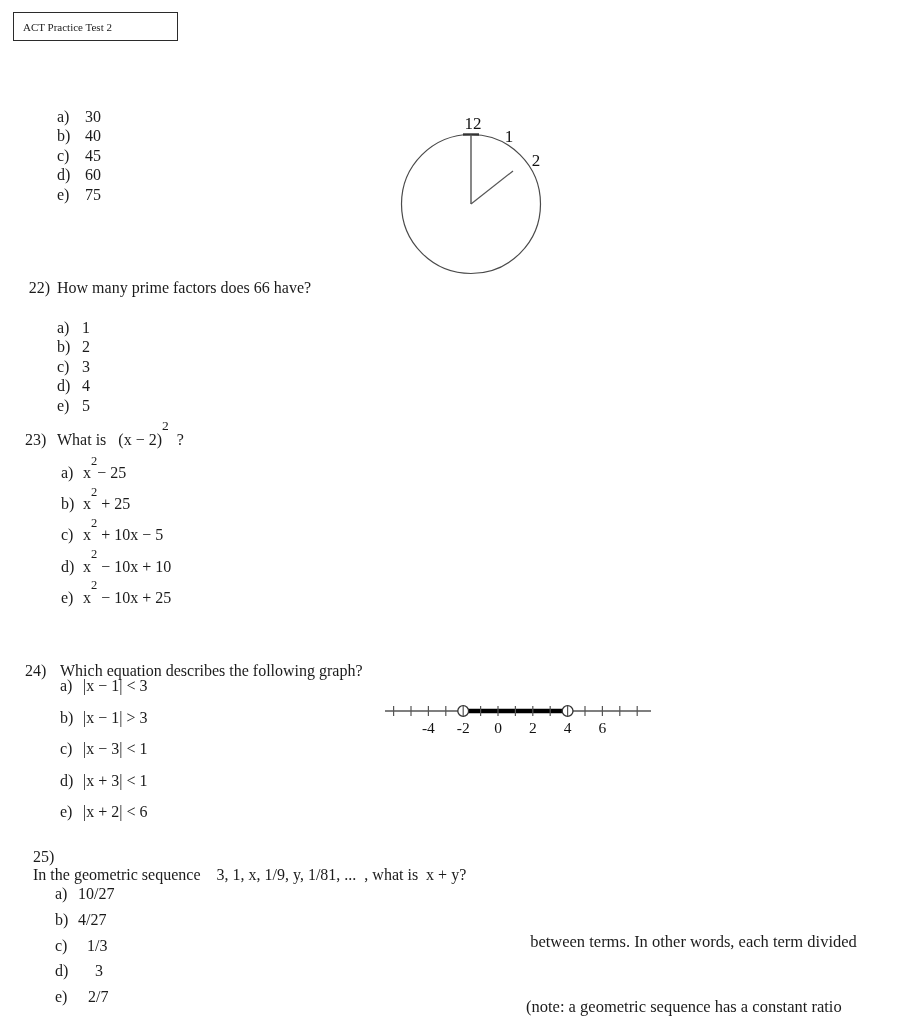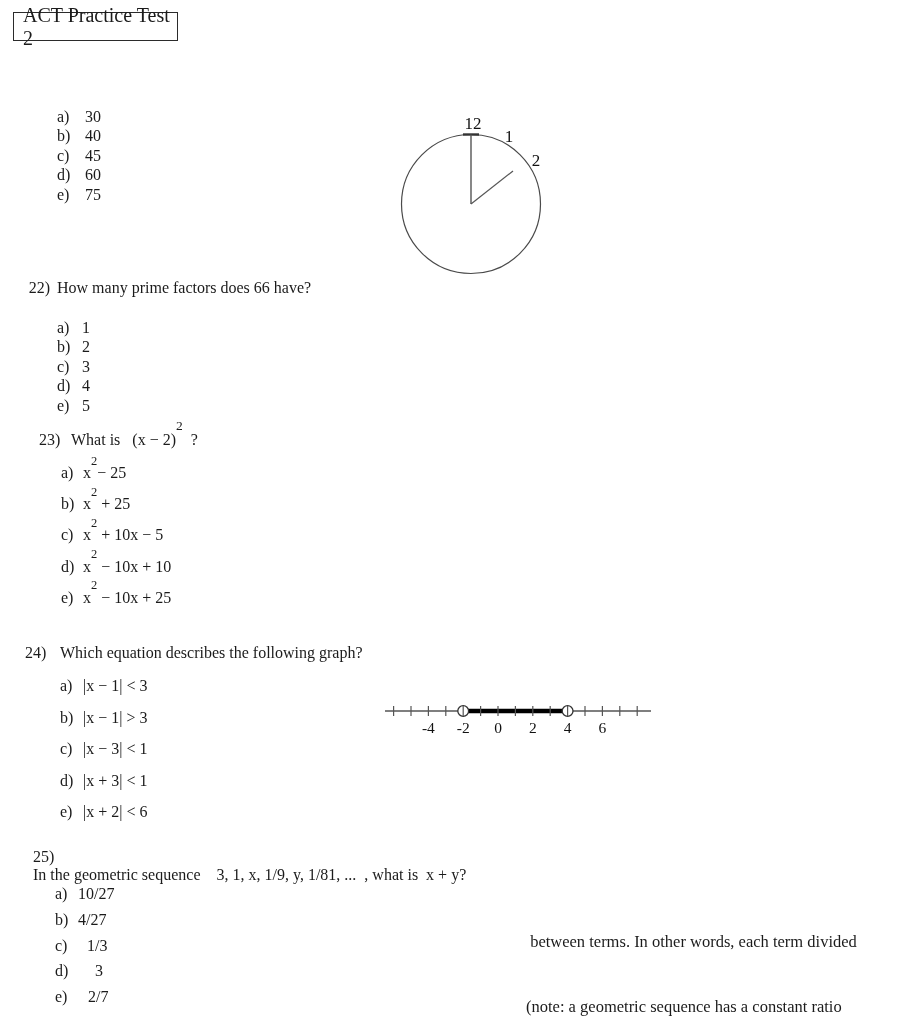--- a/index.html
+++ b/index.html
@@ -1,26 +1,26 @@
 <!DOCTYPE html>
 <html><head>
 <meta charset="utf-8">
 <style>
   html,body{margin:0;padding:0;background:#fff;}
   .page{position:relative;width:906px;height:1024px;background:#ffffff;
         font-family:"Liberation Serif",serif;color:#1b1b1b;font-size:16px;overflow:hidden;}
   .titlebox{position:absolute;left:13px;top:12px;width:165px;height:29px;
             border:1px solid #2b2b2b;box-sizing:border-box;display:flex;align-items:center;
-            padding-left:9px;font-size:20px;}
+            padding-left:9px;font-size:11px;}
   .qheader{position:absolute;display:flex;white-space:pre-wrap;}
   .qnum{flex:0 0 auto;display:inline-block;}
   #q21h{left:18px;top:68px;} #q21h .qnum{width:37px;}
   #q22h{left:22px;top:279px;text-align:center;} #q22h .qnum{width:35px;}
-  #q23h{left:39px;top:431px;} #q23h .qnum{width:32px;}
-  #q24h{left:25px;top:644px;justify-content:flex-end;} #q24h .qnum{width:35px;}
+  #q23h{left:25px;top:431px;} #q23h .qnum{width:32px;}
+  #q24h{left:25px;top:662px;justify-content:flex-end;} #q24h .qnum{width:35px;}
   #q25h{left:33px;top:848px;flex-direction:column;} #q25h .qnum{width:29px;}
   .choices{position:absolute;}
   .choice{display:flex;align-items:baseline;white-space:pre-wrap;}
   .clabel{flex:0 0 auto;display:inline-block;}
   #q21c{left:57px;top:108px;} #q21c .choice{height:19.4px;} #q21c .clabel{width:28px;}
   #q22c{left:57px;top:319px;} #q22c .choice{height:19.4px;} #q22c .clabel{width:25px;}
   #q23c{left:61px;top:464px;} #q23c .choice{height:31.2px;} #q23c .clabel{width:22px;}
   #q24c{left:60px;top:677px;} #q24c .choice{height:31.6px;} #q24c .clabel{width:23px;}
   #q25c{left:55px;top:885px;} #q25c .choice{height:25.8px;} #q25c .clabel{width:23px;}
   .pad9{padding-left:9px;} .pad17{padding-left:17px;} .pad10{padding-left:10px;}

